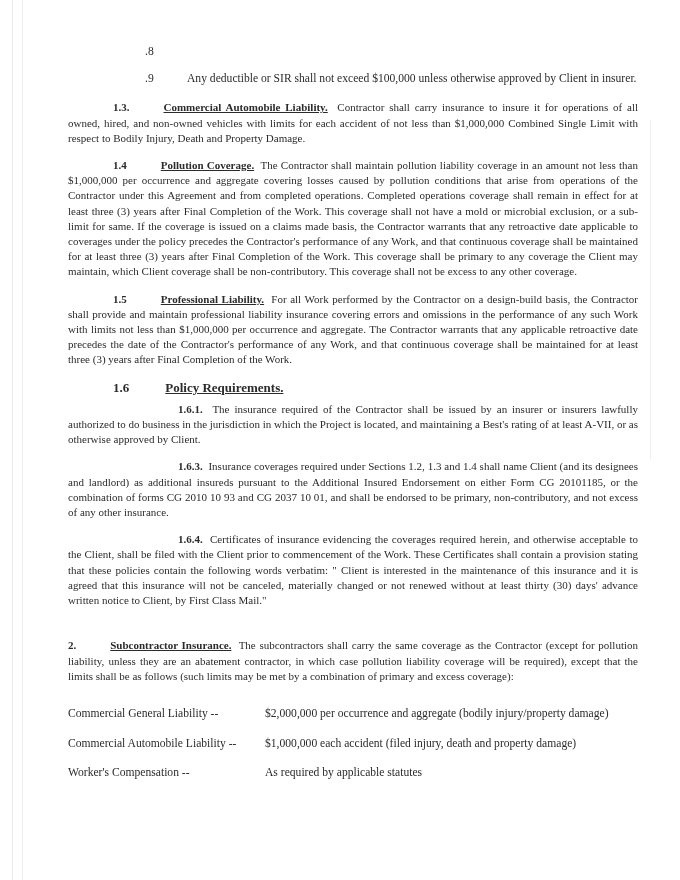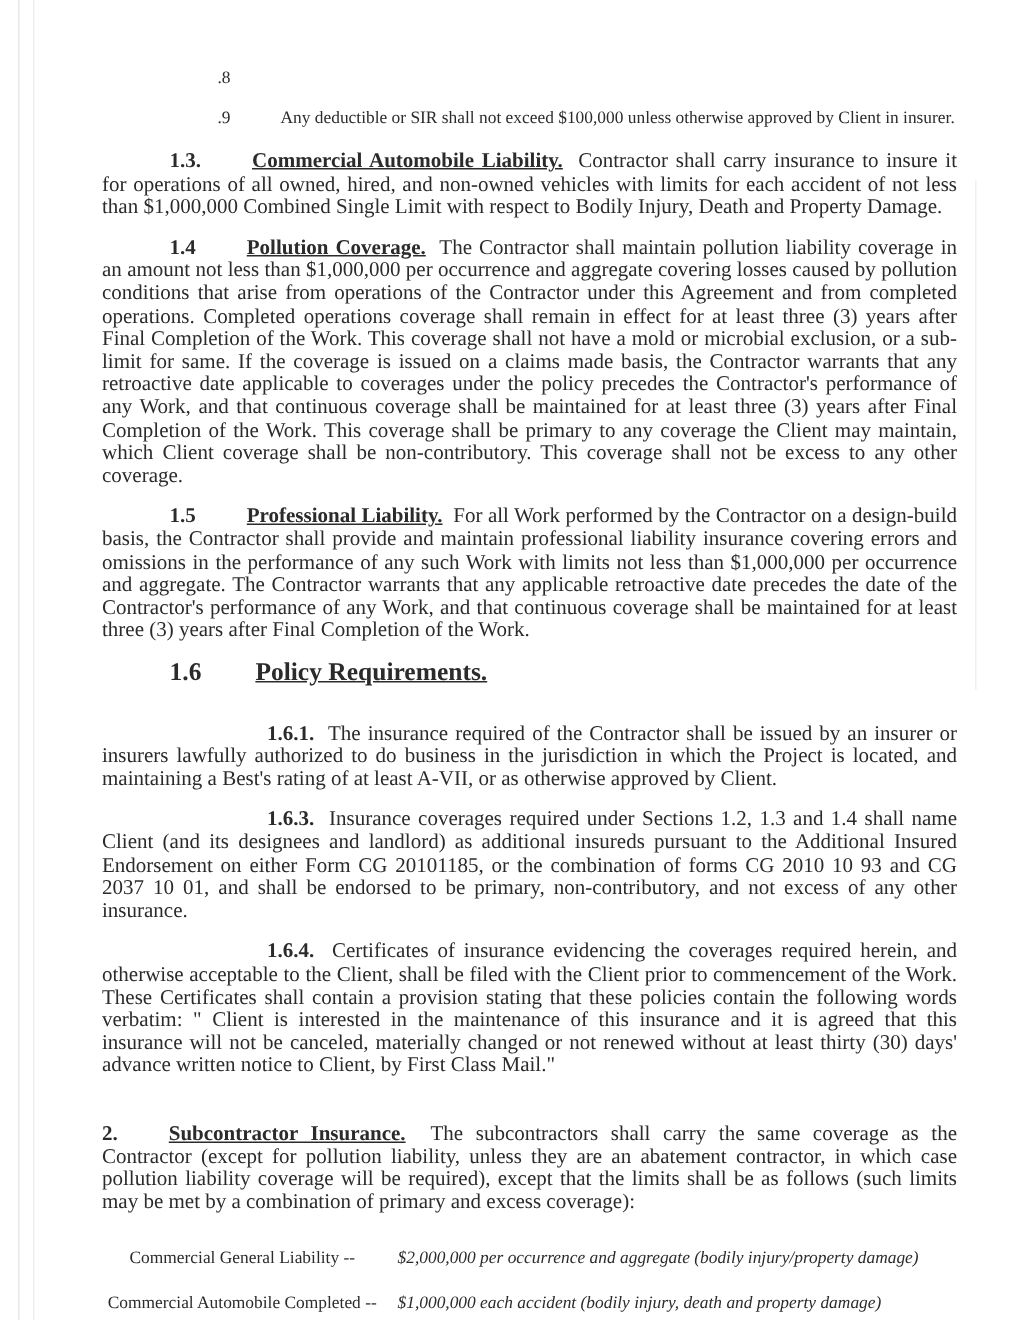--- a/index.html
+++ b/index.html
@@ -30,21 +30,21 @@
   .scan-line.c { left: 650px; background: #f0f0f0; top: 120px; bottom: 420px; }
 
   .page {
     position: absolute;
     left: 68px;
     top: 44px;
     width: 570px;
   }
 
   .para {
-    font-size: 14px;
+    font-size: 11px;
     line-height: 15.2px;
     text-align: justify;
     margin: 0 0 12px 0;
     -webkit-hyphens: none;
     hyphens: none;
   }
 
   
   .numlist {
     margin: 0 0 14px 0;
@@ -70,23 +70,23 @@
   }
   .sectitle {
     font-weight: bold;
     text-decoration: underline;
   }
 
   .indent1 { text-indent: 45px; }
   .indent3 { text-indent: 110px; }
 
   .heading-line {
-    font-size: 17px;
+    font-size: 13px;
     line-height: 15.2px;
-    margin: 0 0 26px 0;
+    margin: 0 0 7px 0;
     padding-left: 45px;
   }
   .heading-line .gap {
     display: inline-block;
     width: 36px;
   }
   .gap-md { display: inline-block; width: 34px; }
 
   .spacer-lg { height: 18px; }
 
@@ -99,25 +99,23 @@
     line-height: 15.6px;
   }
   .limits td {
     vertical-align: top;
     padding: 0 0 14px 0;
   }
   .limits td.label {
     width: 187px;
     padding-right: 10px;
     white-space: nowrap;
-    text-align: center;
   }
   .limits td.value {
     width: auto;
-    font-style: italic;
   }
   .limits tr.sub td.label { }
 </style>
 </head>
 <body>
 
 <div class="scan-line a"></div>
 <div class="scan-line b"></div>
 <div class="scan-line c"></div>
 
@@ -168,22 +166,22 @@
     <span class="secnum">2.</span><span class="gap-md"></span><span class="sectitle">Subcontractor Insurance.</span><span>&nbsp; </span><span>The subcontractors shall carry the same coverage as the Contractor (except for pollution liability, unless they are an abatement contractor, in which case pollution liability coverage will be required), except that the limits shall be as follows (such limits may be met by a combination of primary and excess coverage):</span>
   </p>
 
   <table class="limits">
     <tbody>
       <tr>
         <td class="label">Commercial General Liability --</td>
         <td class="value">$2,000,000 per occurrence and aggregate (bodily injury/property damage)</td>
       </tr>
       <tr>
-        <td class="label">Commercial Automobile Completed --</td>
-        <td class="value">$1,000,000 each accident (bodily injury, death and property damage)</td>
+        <td class="label">Commercial Automobile Liability --</td>
+        <td class="value">$1,000,000 each accident (filed injury, death and property damage)</td>
       </tr>
       <tr>
         <td class="label">Worker's Compensation --</td>
         <td class="value">As required by applicable statutes</td>
       </tr>
     </tbody>
   </table>
 
 </div>
 

